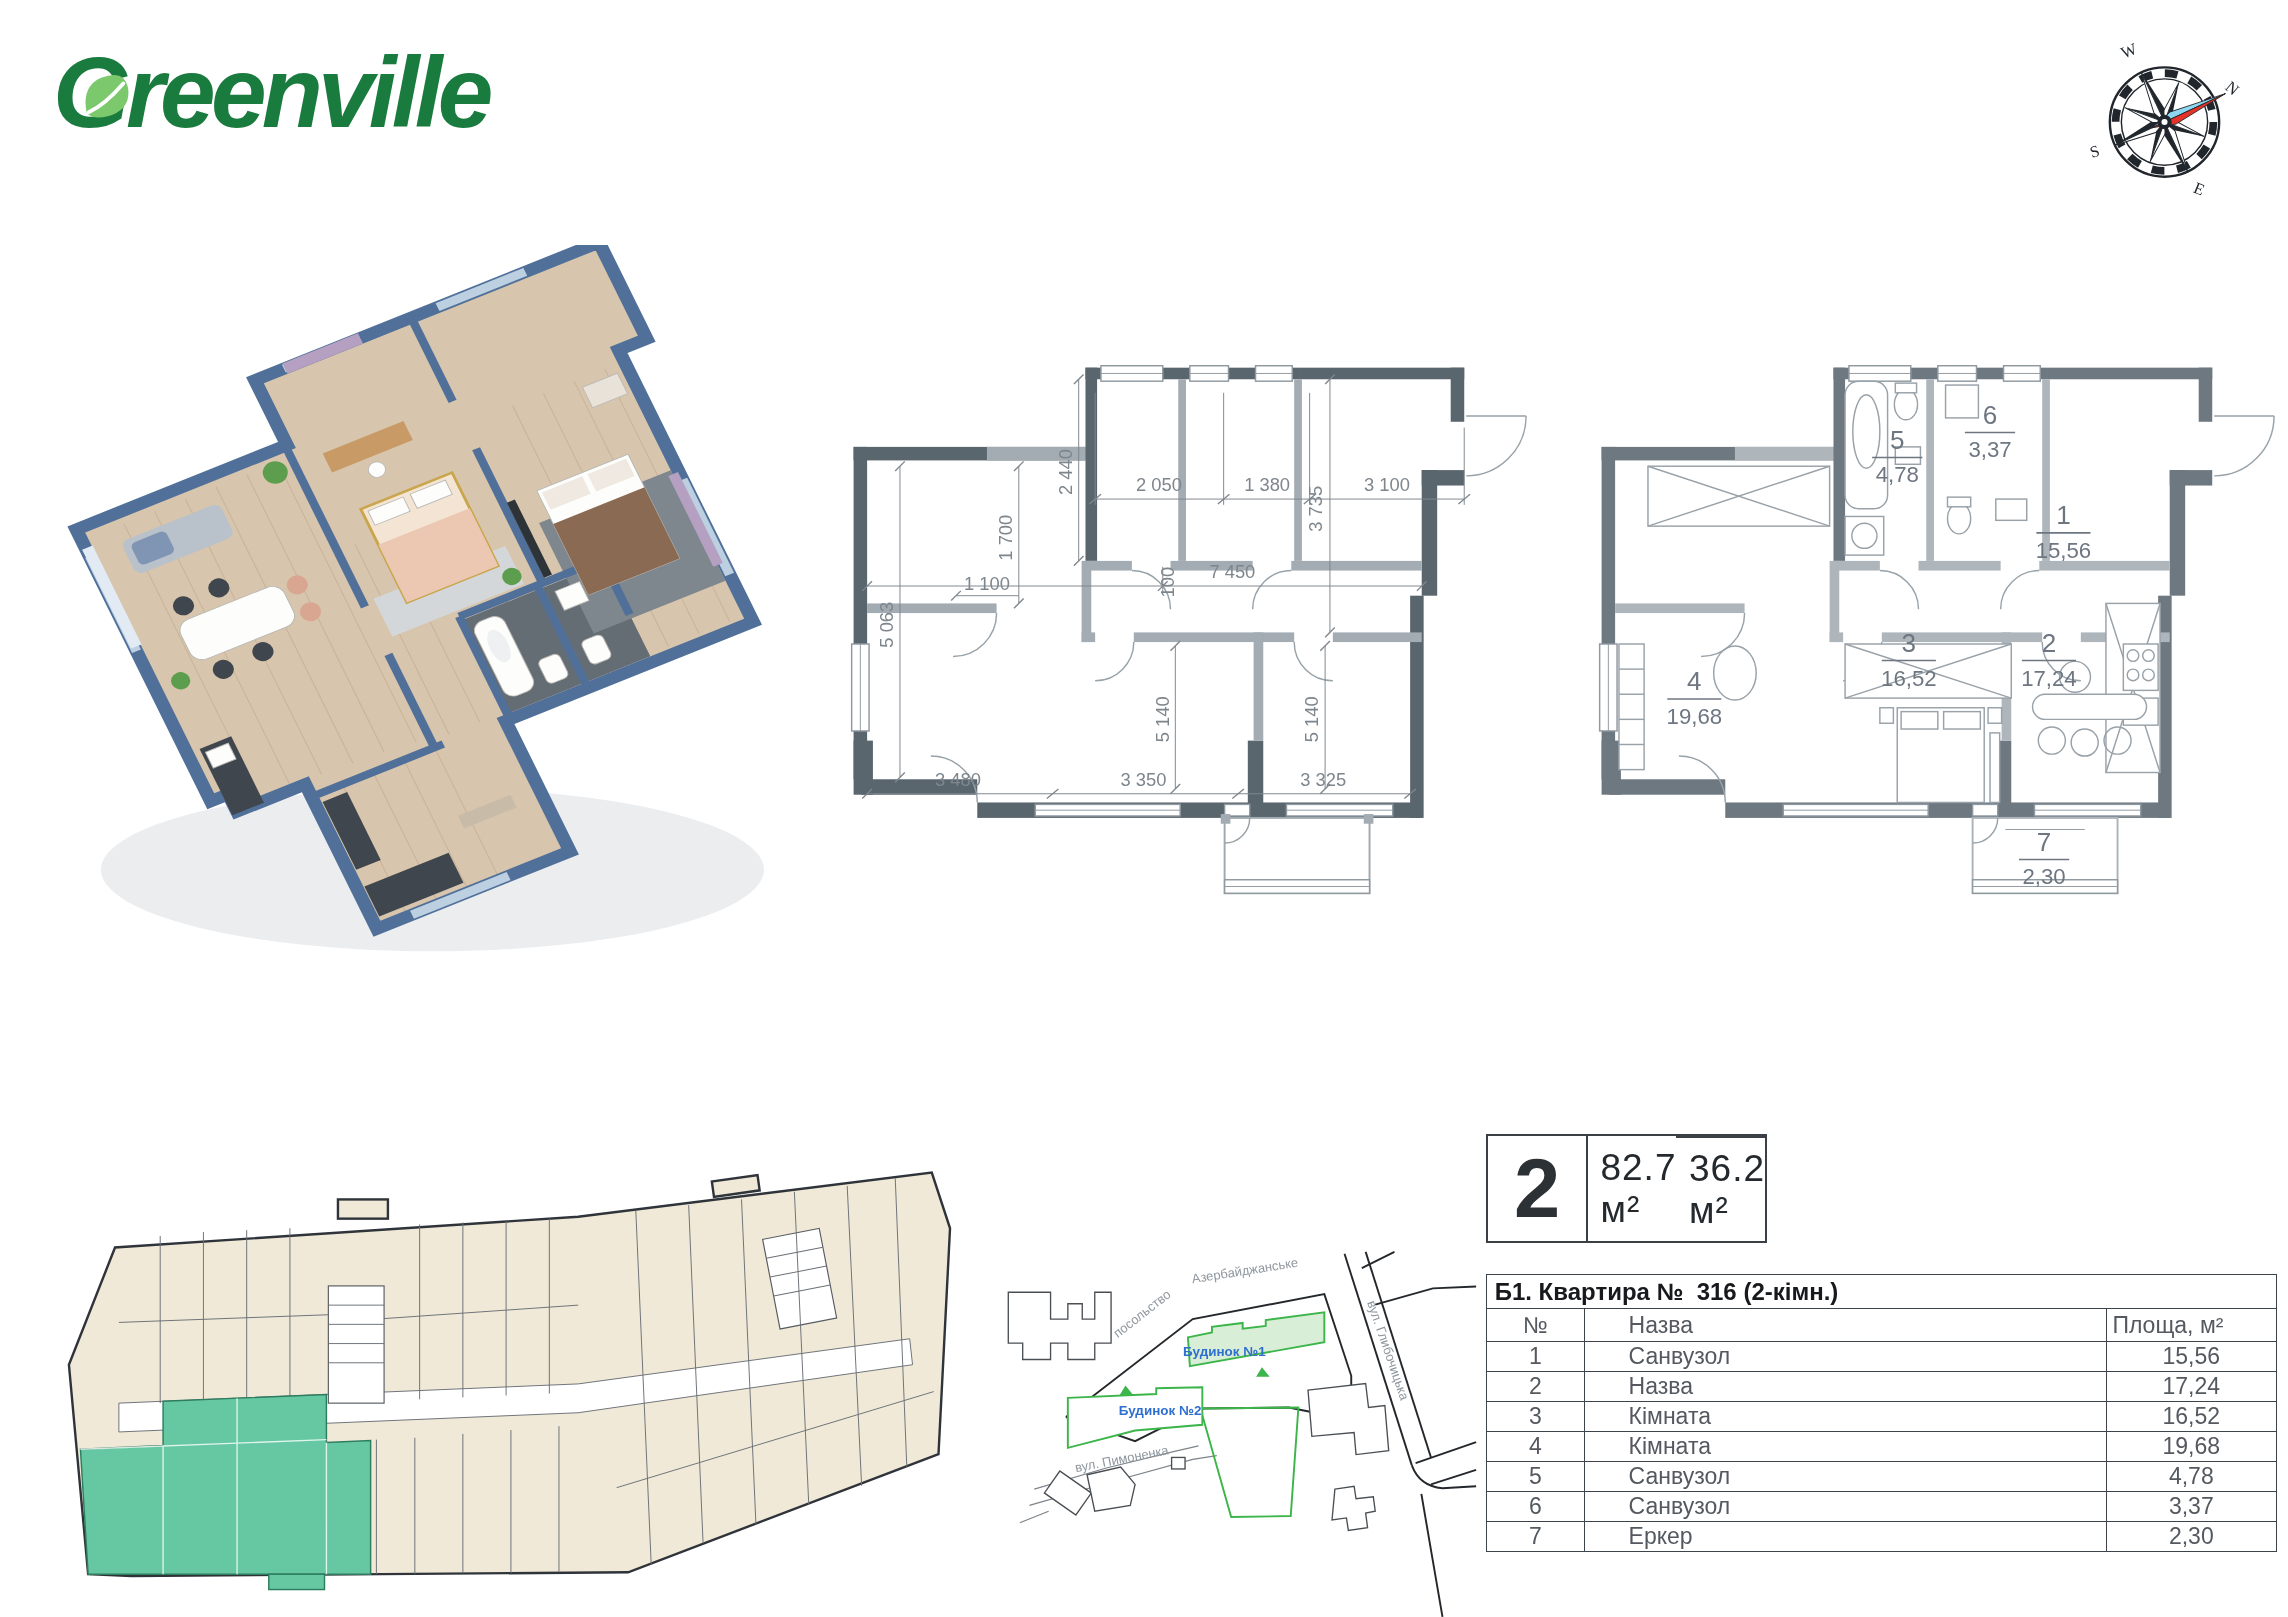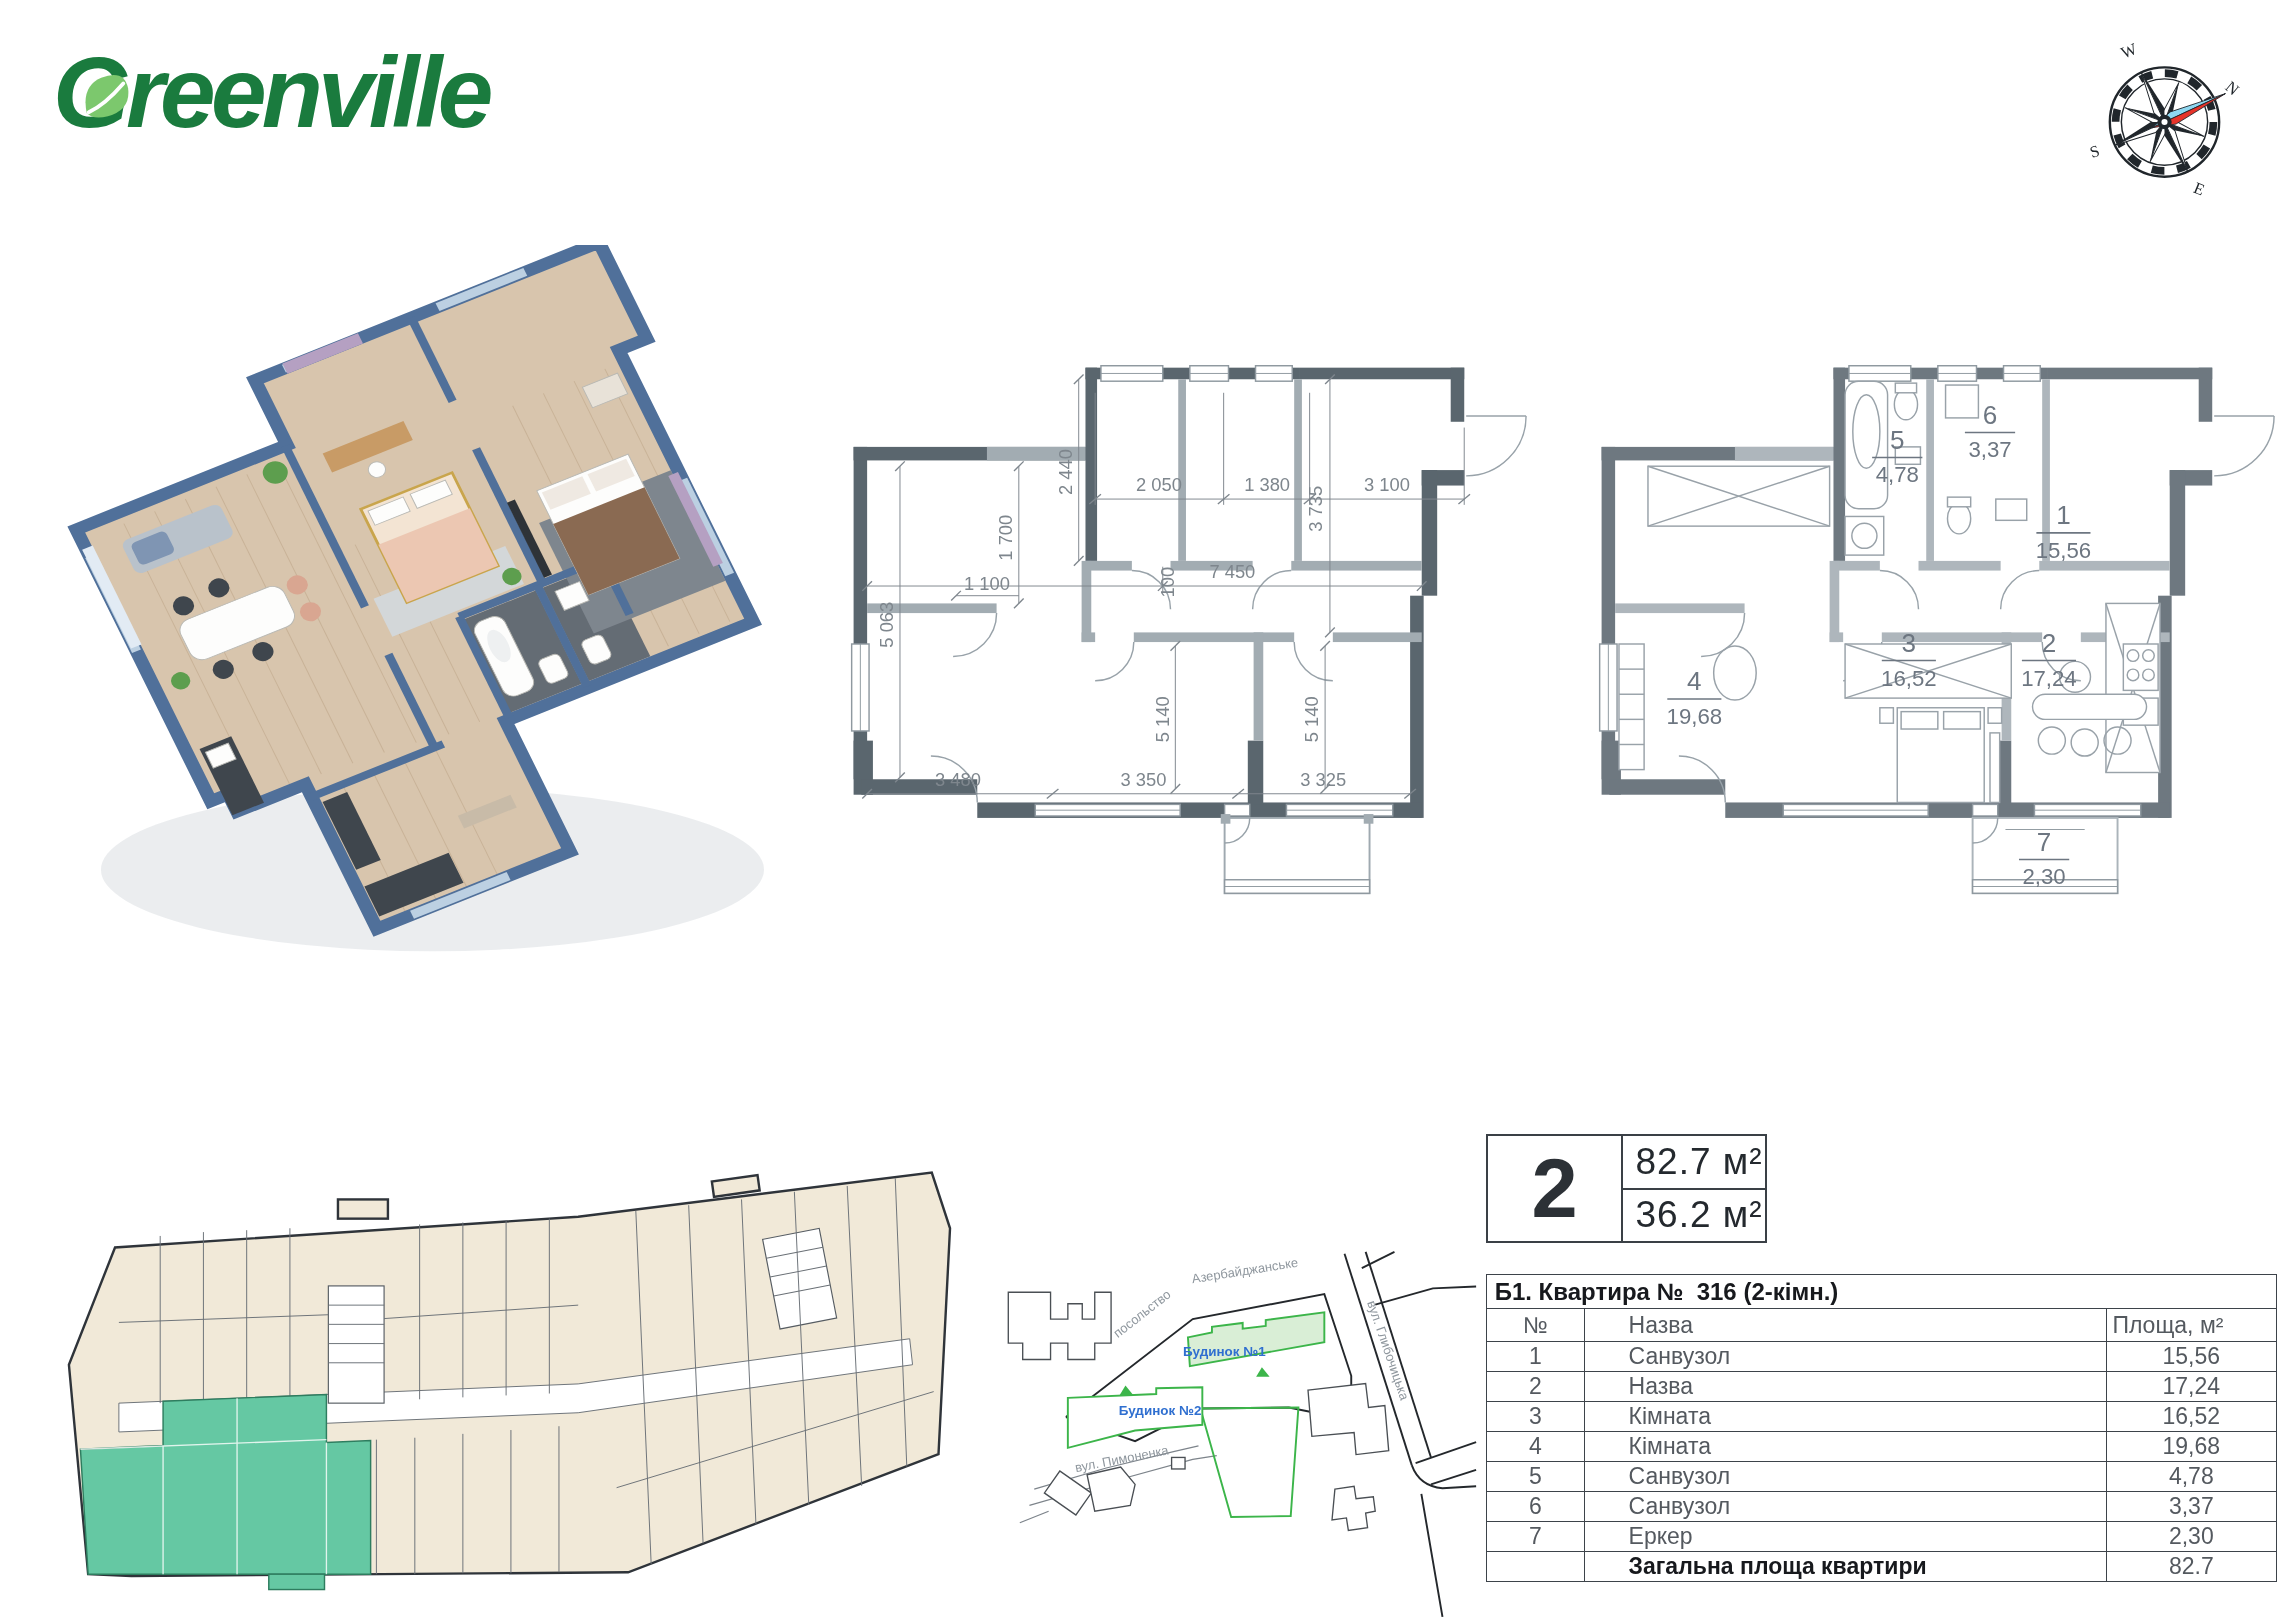--- a/index.html
+++ b/index.html
@@ -58,21 +58,21 @@
   .f-dark{fill:#3f464d;}
   .f-wood{fill:#c89b66;}
   .f-purple{fill:#b5a0c2;}
   .f-sheer{fill:#e2ebf4;}
   .f-green{fill:#5d9e4e;}
   
   #badge{position:absolute;left:1486px;top:1134px;width:281px;height:109px;
     border:2.9px solid #3a4046;display:flex;box-sizing:border-box;background:#fff;}
   #badge .b-left{width:133px;border-right:2.9px solid #3a4046;display:flex;align-items:center;
     justify-content:center;font-size:83px;font-weight:bold;color:#2c3136;}
-  #badge .b-right{flex:1;display:flex;flex-direction:column;}
+  #badge .b-right{flex:1;display:flex;flex-direction:row;}
   #badge .b-cell{flex:1;display:flex;align-items:center;padding-left:12.5px;
     font-size:37px;color:#24292e;letter-spacing:1px;}
   #badge .b-cell.second{border-top:2.9px solid #3a4046;}
   
   #area-table{position:absolute;left:1486px;top:1274px;width:791px;border-collapse:collapse;
     font-size:23px;color:#54595f;background:#fff;}
   #area-table td{border:1.9px solid #3d434a;padding:0 5.8px;height:29px;}
   #area-table .t-title{font-weight:bold;color:#17191d;font-size:24px;height:33px;
     padding-left:7.7px;white-space:pre;}
   #area-table .c-num{width:85px;text-align:center;}
@@ -664,22 +664,17 @@
         <tr>
       <td class="c-num">6</td>
       <td class="c-name">Санвузол</td>
       <td class="c-area">3,37</td>
     </tr>
         <tr>
       <td class="c-num">7</td>
       <td class="c-name">Еркер</td>
       <td class="c-area">2,30</td>
     </tr>
-        <tr class="total">
-        <td class="c-num"></td>
-        <td class="c-name">Загальна площа квартири</td>
-        <td class="c-area">82.7</td>
-      </tr>
     </tbody>
   </table>
 
 </div>
 
 
 </body></html>

